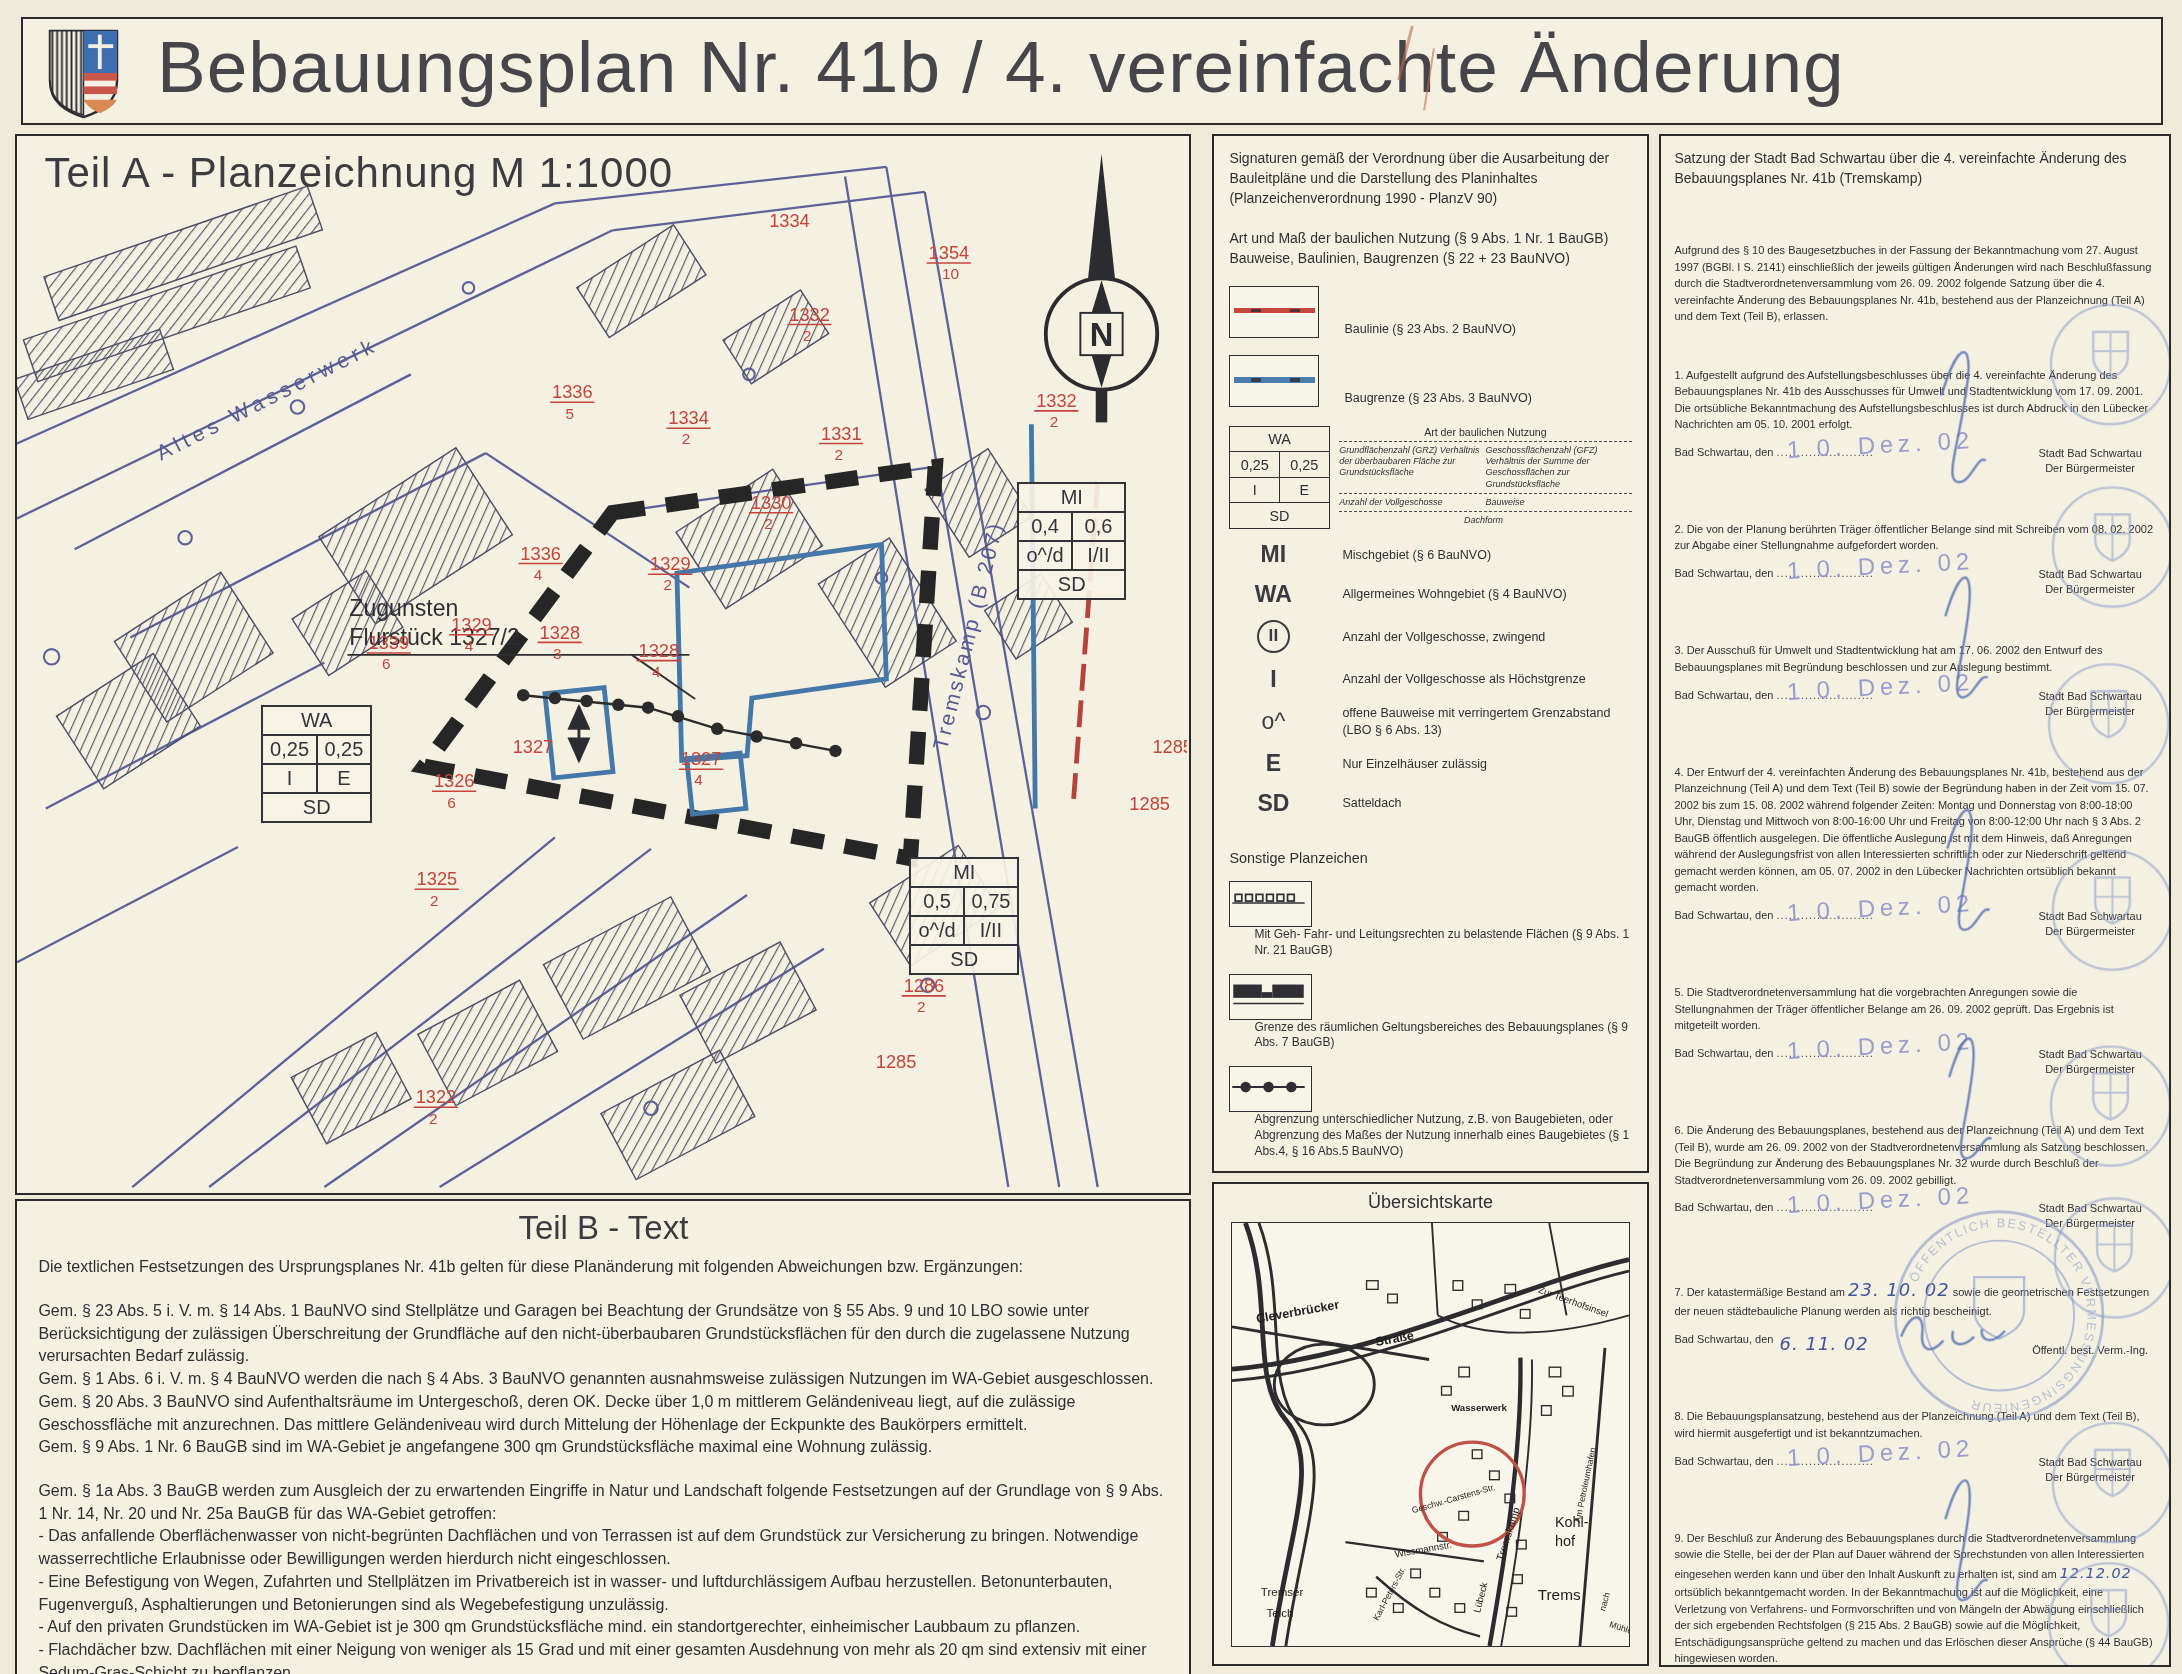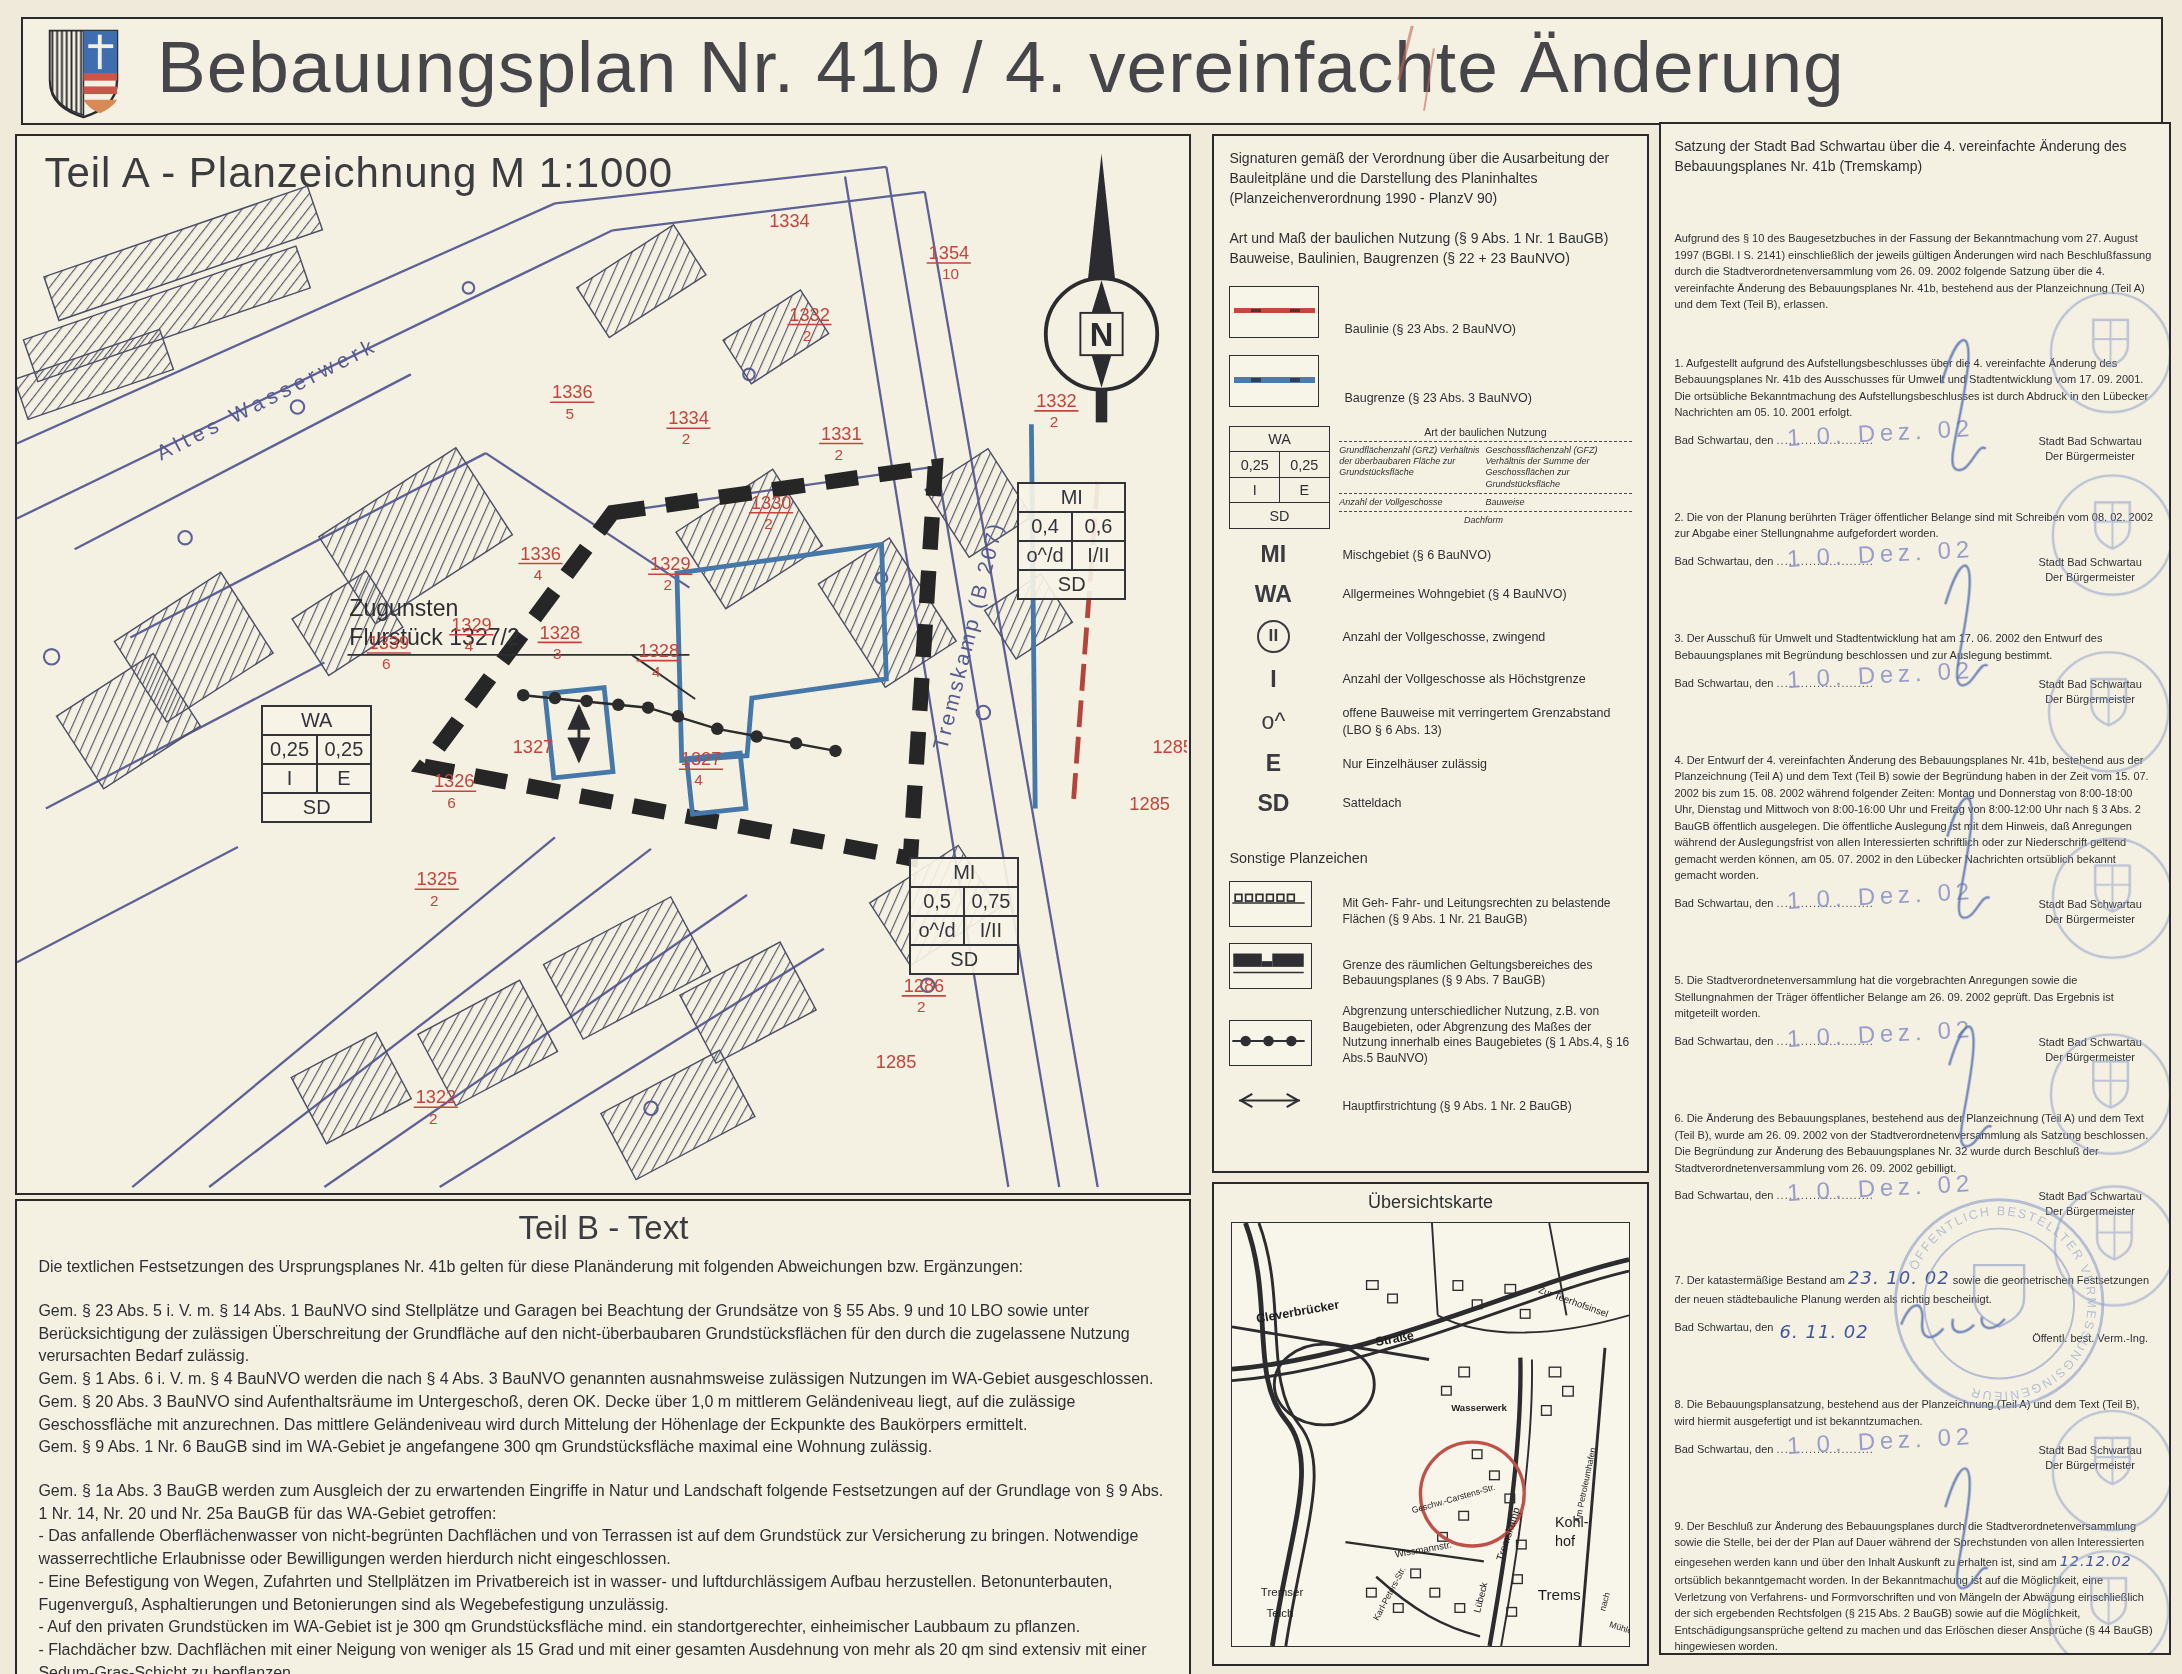--- a/index.html
+++ b/index.html
@@ -49,30 +49,30 @@
   .sample td{border:1.9px solid #2e2e33;font-size:14.4px;text-align:center;padding:1px 5.8px;min-width:37px;color:#2e2f34;}
   .desc{flex:1;margin-left:9.6px;font-size:9px;line-height:1.25;color:#2e2f34;}
   .desc .hd{text-align:center;font-size:10.6px;padding-bottom:1.9px;}
   .desc .row{border-top:1.4px dashed #4a4a50;display:flex;padding:2.9px 0;}
   .desc .row div{flex:1;padding-right:3.8px;font-style:italic;}
   .abbr-row{display:flex;align-items:center;margin-top:12.5px;}
   .abbr-sym{width:88px;flex:none;text-align:center;font-size:23px;color:#3a3a40;font-weight:bold;}
   .abbr-sym .circ{display:inline-block;width:29px;height:29px;border:2.4px solid #3a3a40;border-radius:50%;line-height:27px;font-size:17.3px;}
   .abbr-txt{font-size:12.5px;margin-left:25px;line-height:1.3;color:#2e2f34;}
   .lg-head2{font-size:14.4px;margin-top:33px;color:#2e2f34;}
-  .sp-row{display:flex;align-items:flex-end;margin-top:15.4px;}
+  .sp-row{display:flex;align-items:flex-start;margin-top:15.4px;flex-direction:column;}
   .sp-ic{width:88px;flex:none;}
   .sp-box{width:81px;height:44px;border:1.9px solid #2e2e33;position:relative;background:#f7f4e8;}
   .sp-txt{font-size:12px;margin-left:25px;line-height:1.3;color:#2e2f34;}
   
   #overview{left:1212px;top:1182px;width:437px;height:484px;}
   #ovr-title{text-align:center;font-size:18px;margin-top:7.7px;color:#2e2f34;}
   #ovr-map{position:absolute;left:17.3px;top:38px;border:1.9px solid #2e2e33;background:#f8f5ea;}
   
-  #satzung{left:1659px;top:122px;width:512px;height:1533px;padding:11.5px 13.4px;overflow:hidden;}
+  #satzung{left:1659px;top:134px;width:512px;height:1533px;padding:11.5px 13.4px;overflow:hidden;}
   .law-title{font-size:14px;line-height:1.45;color:#2e2f34;}
   .law-p{font-size:11px;line-height:1.5;color:#2e2f34;text-align:left;margin:0;}
   .sig-row{position:relative;height:42px;margin-top:13.4px;font-size:11px;display:flex;align-items:flex-start;}
   .sig-dots{letter-spacing:1px;color:#4a4a50;}
   .date-stamp{
     position:absolute;left:113px;top:-15.4px;color:#9094c9;font-size:24px;
     letter-spacing:4.8px;transform:rotate(-3deg);white-space:nowrap;opacity:.9;
   }
   .sig-right{margin-left:auto;width:131px;text-align:center;line-height:1.35;flex:none;}
   .hand{font-family:"DejaVu Sans", sans-serif;font-style:italic;color:#41549c;font-size:14.4px;letter-spacing:1px;}

